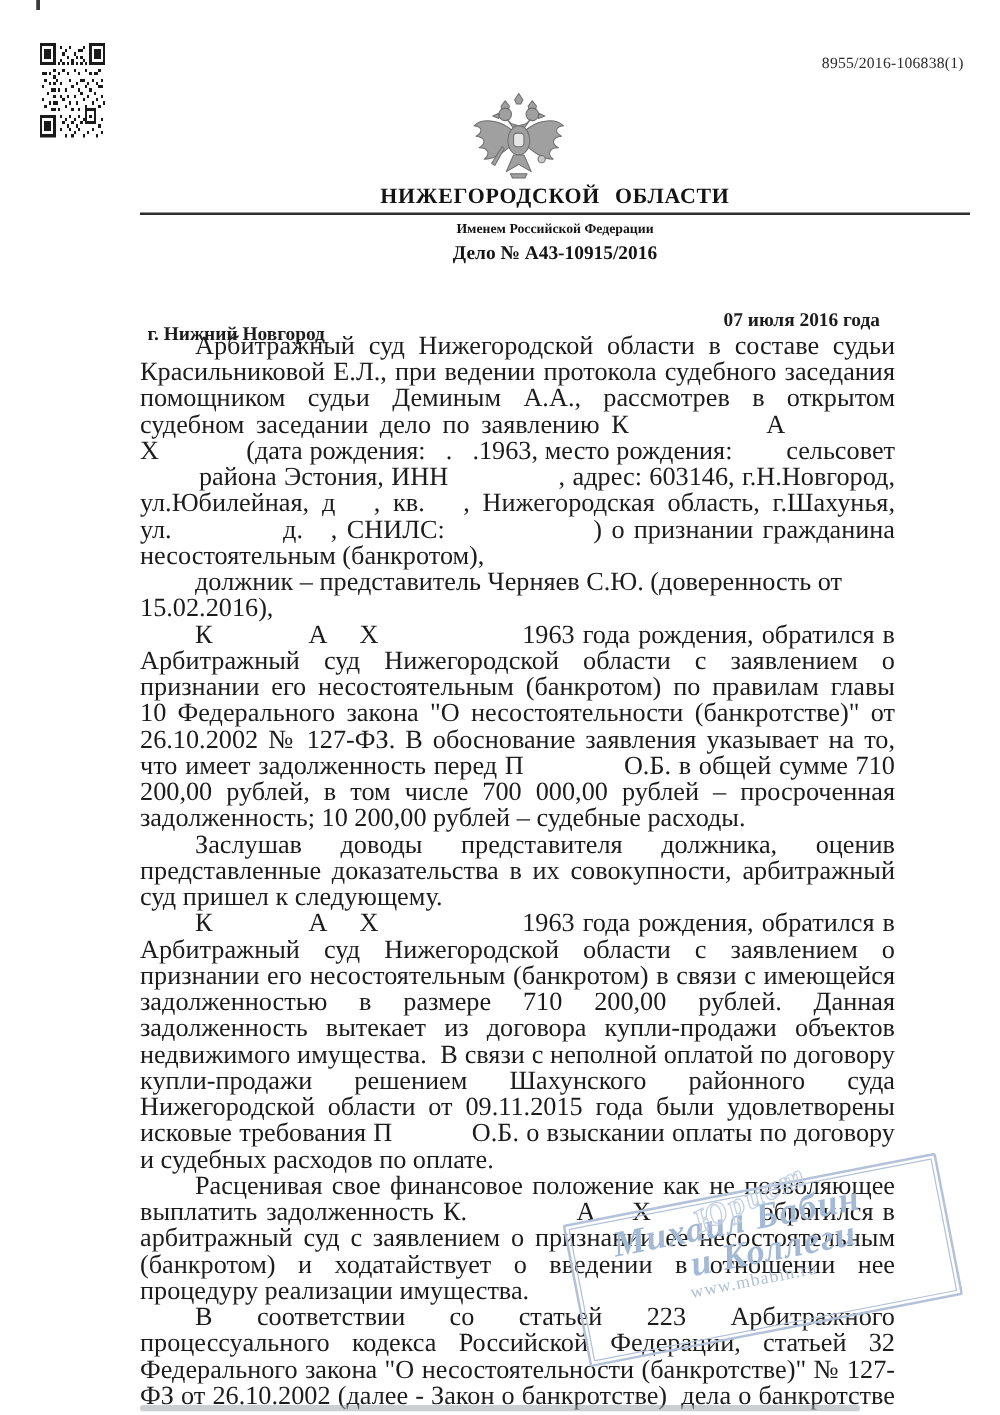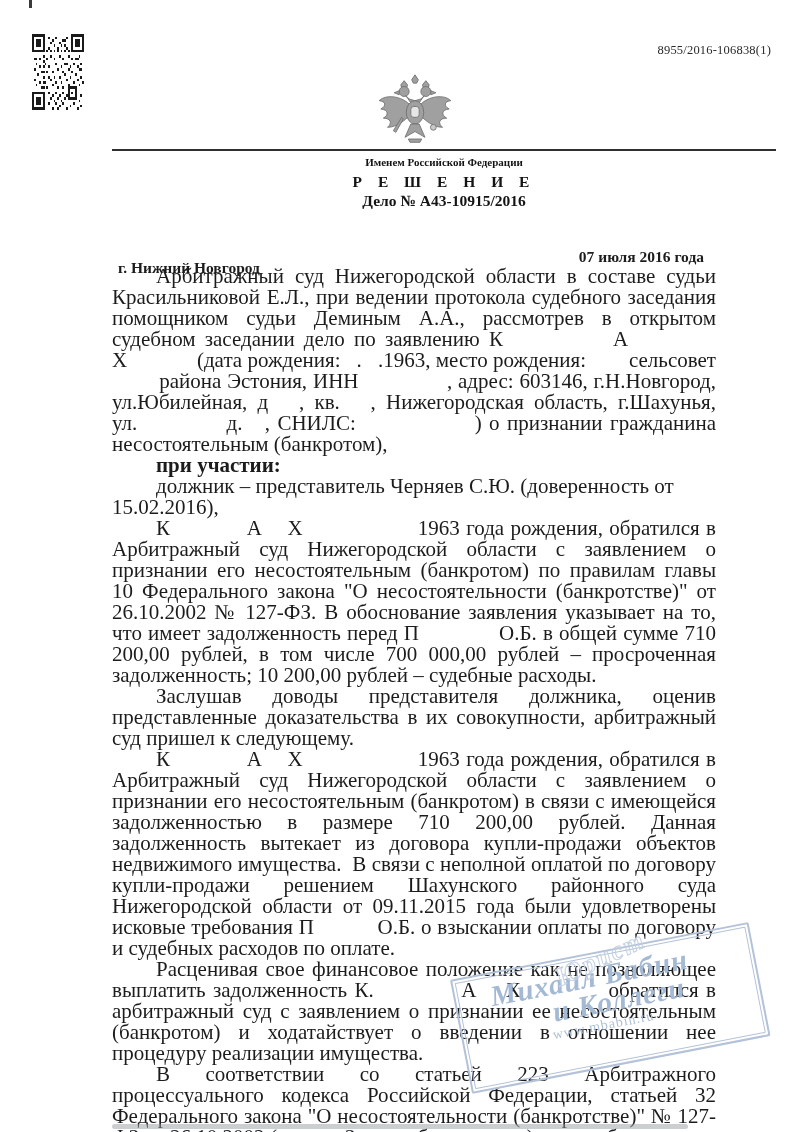--- a/index.html
+++ b/index.html
@@ -130,34 +130,33 @@
       <ellipse cx="50" cy="46" rx="10.5" ry="14"></ellipse>
       <path d="M45,60 l-7,16 12,-7 12,7 -7,-16 z"></path>
       <path d="M42,78 l16,0 -2,4 -12,0 z"></path>
       <path d="M34,52 L24,68 l3,2 9,-16 z"></path>
       <circle cx="72" cy="64" r="3.5" fill="#c9c9c9"></circle>
       <rect x="45" y="39" width="10" height="13" rx="3.5" fill="#e6e6e6"></rect>
     </g>
   </svg>
 
   <div class="header-block">
+    <div class="court-line">НИЖЕГОРОДСКОЙ ОБЛАСТИ</div>
     <hr class="header-rule">
     <div class="in-the-name">Именем Российской Федерации</div>
-    <div class="decision-title">Р Е Ш Е Н И Е</div>
     <div class="case-line">Дело № А43-10915/2016</div>
   </div>
 
   <div class="dateline">
     <span class="city">г. Нижний Новгород</span>
     <span class="date">07 июля 2016 года</span>
   </div>
 
   <div class="body-text">
     <p>Арбитражный суд Нижегородской области в составе судьи Красильниковой Е.Л., при ведении протокола судебного заседания помощником судьи Деминым А.А., рассмотрев в открытом судебном заседании дело по заявлению К&nbsp;&nbsp;&nbsp;&nbsp;&nbsp;&nbsp;&nbsp;&nbsp;&nbsp;&nbsp;&nbsp;&nbsp;А&nbsp;&nbsp;&nbsp;&nbsp;&nbsp;&nbsp;&nbsp;&nbsp;&nbsp;&nbsp; Х&nbsp;&nbsp;&nbsp;&nbsp;&nbsp;&nbsp;&nbsp;&nbsp;&nbsp;&nbsp;&nbsp;&nbsp;&nbsp;(дата рождения: &nbsp;&nbsp;.&nbsp;&nbsp;&nbsp;.1963, место рождения: &nbsp;&nbsp;&nbsp;&nbsp;&nbsp;&nbsp;&nbsp;сельсовет &nbsp;&nbsp;&nbsp;&nbsp;&nbsp;&nbsp;&nbsp;&nbsp;района Эстония, ИНН&nbsp;&nbsp;&nbsp;&nbsp;&nbsp;&nbsp;&nbsp;&nbsp;&nbsp;&nbsp;&nbsp;&nbsp;&nbsp;&nbsp;&nbsp;, адрес: 603146, г.Н.Новгород, ул.Юбилейная, д&nbsp;&nbsp;&nbsp;, кв.&nbsp;&nbsp;&nbsp;, Нижегородская область, г.Шахунья, ул.&nbsp;&nbsp;&nbsp;&nbsp;&nbsp;&nbsp;&nbsp;&nbsp;&nbsp;&nbsp;&nbsp;&nbsp;д.&nbsp;&nbsp;&nbsp;, СНИЛС:&nbsp;&nbsp;&nbsp;&nbsp;&nbsp;&nbsp;&nbsp;&nbsp;&nbsp;&nbsp;&nbsp;&nbsp;&nbsp;&nbsp;&nbsp;&nbsp;) о признании гражданина несостоятельным (банкротом),</p>
-    <p class="bold no-justify">при участии:</p>
     <p class="no-justify">должник – представитель Черняев С.Ю. (доверенность от 15.02.2016),</p>
     <p>К&nbsp;&nbsp;&nbsp;&nbsp;&nbsp;&nbsp;&nbsp;&nbsp;&nbsp;&nbsp;&nbsp;&nbsp;А&nbsp;&nbsp;&nbsp;&nbsp;Х&nbsp;&nbsp;&nbsp;&nbsp;&nbsp;&nbsp;&nbsp;&nbsp;&nbsp;&nbsp;&nbsp;&nbsp;&nbsp;&nbsp;&nbsp;&nbsp;&nbsp;&nbsp;1963 года рождения, обратился в Арбитражный суд Нижегородской области с заявлением о признании его несостоятельным (банкротом) по правилам главы 10 Федерального закона "О несостоятельности (банкротстве)" от 26.10.2002 № 127-ФЗ. В обоснование заявления указывает на то, что имеет задолженность перед П&nbsp;&nbsp;&nbsp;&nbsp;&nbsp;&nbsp;&nbsp;&nbsp;&nbsp;&nbsp;&nbsp;&nbsp;&nbsp;О.Б. в общей сумме 710 200,00 рублей, в том числе 700 000,00 рублей – просроченная задолженность; 10 200,00 рублей – судебные расходы.</p>
     <p>Заслушав доводы представителя должника, оценив представленные доказательства в их совокупности, арбитражный суд пришел к следующему.</p>
     <p>К&nbsp;&nbsp;&nbsp;&nbsp;&nbsp;&nbsp;&nbsp;&nbsp;&nbsp;&nbsp;&nbsp;&nbsp;А&nbsp;&nbsp;&nbsp;&nbsp;Х&nbsp;&nbsp;&nbsp;&nbsp;&nbsp;&nbsp;&nbsp;&nbsp;&nbsp;&nbsp;&nbsp;&nbsp;&nbsp;&nbsp;&nbsp;&nbsp;&nbsp;&nbsp;1963 года рождения, обратился в Арбитражный суд Нижегородской области с заявлением о признании его несостоятельным (банкротом) в связи с имеющейся задолженностью в размере 710 200,00 рублей. Данная задолженность вытекает из договора купли-продажи объектов недвижимого имущества. &nbsp;В связи с неполной оплатой по договору купли-продажи решением Шахунского районного суда Нижегородской области от 09.11.2015 года были удовлетворены исковые требования П&nbsp;&nbsp;&nbsp;&nbsp;&nbsp;&nbsp;&nbsp;&nbsp;&nbsp;&nbsp;&nbsp;О.Б. о взыскании оплаты по договору и судебных расходов по оплате.</p>
     <p>Расценивая свое финансовое положение как не позволяющее выплатить задолженность К.&nbsp;&nbsp;&nbsp;&nbsp;&nbsp;&nbsp;&nbsp;&nbsp;&nbsp;&nbsp;&nbsp;&nbsp;А&nbsp;&nbsp;&nbsp;&nbsp;Х&nbsp;&nbsp;&nbsp;&nbsp;&nbsp;&nbsp;&nbsp;&nbsp;&nbsp;&nbsp;&nbsp;&nbsp;обратился в арбитражный суд с заявлением о признании ее несостоятельным (банкротом) и ходатайствует о введении в отношении нее процедуру реализации имущества.</p>
     <p>В соответствии со статьей 223 Арбитражного процессуального кодекса Российской Федерации, статьей 32 Федерального закона "О несостоятельности (банкротстве)" № 127-ФЗ от 26.10.2002 (далее - Закон о банкротстве) &nbsp;дела о банкротстве юридических лиц и граждан, в том числе индивидуальных предпринимателей, рассматриваются арбитражным судом по правилам, предусмотренным Арбитражным процессуальным кодексом Российской Федерации, с особенностями, установленными настоящим Федеральным законом.</p>
   </div>
 
   <div class="stamp">
     <div class="stamp-inner">

